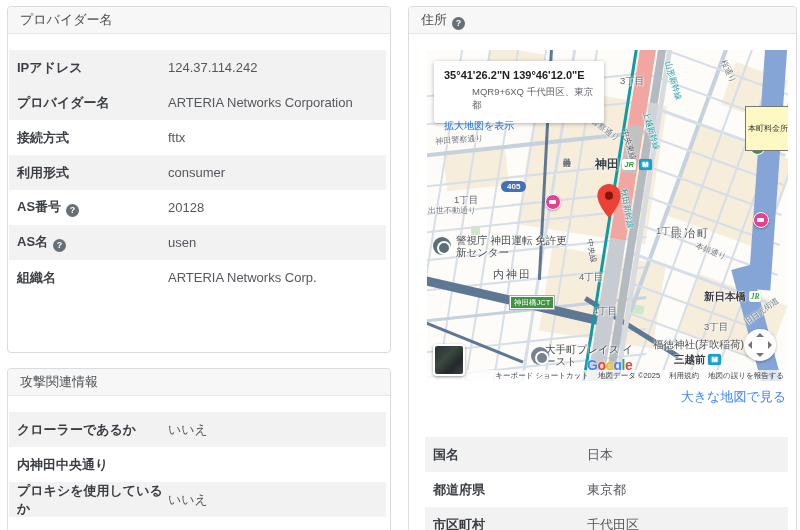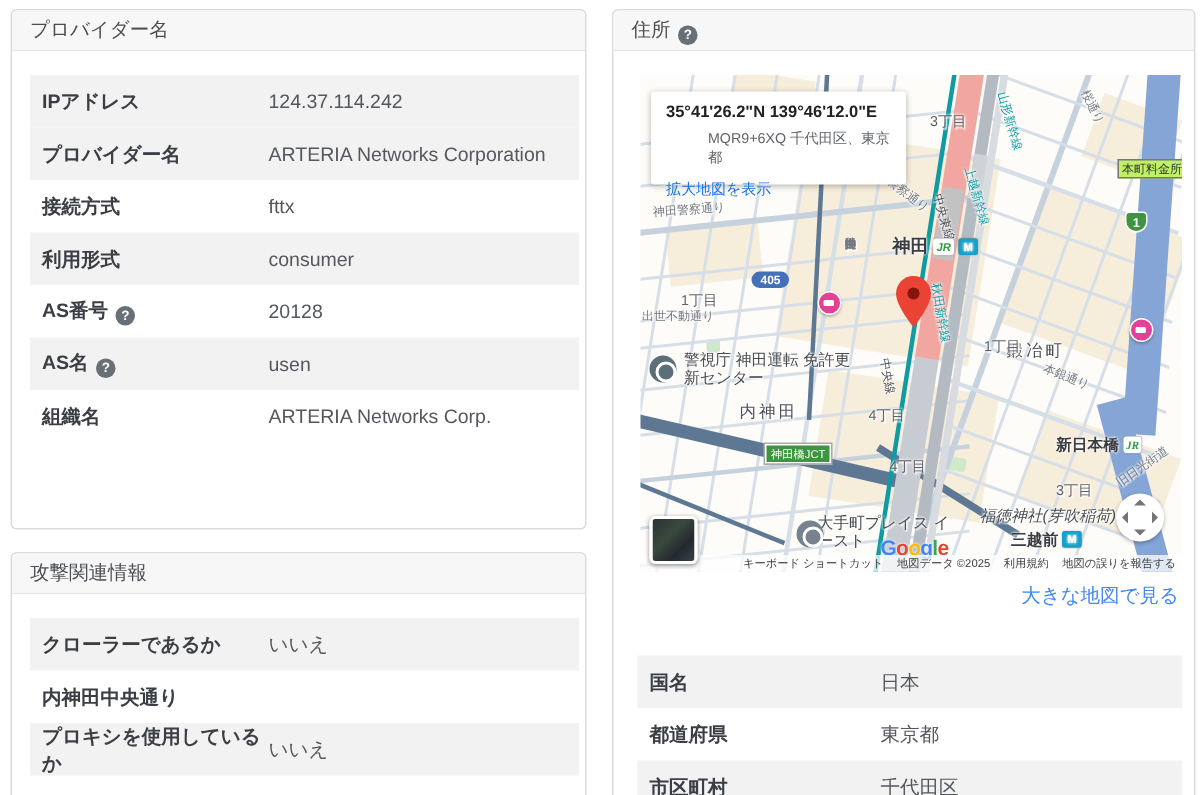--- a/index.html
+++ b/index.html
@@ -2,21 +2,21 @@
 <html><head>
 <meta charset="utf-8">
 <style>
   html,body{margin:0;padding:0;background:#fff;}
   body{width:800px;height:530px;overflow:hidden;font-family:"Liberation Sans","DejaVu Sans",sans-serif;position:relative;}
   .panel{position:absolute;background:#fff;border:1px solid #d8dcdf;border-radius:4px;box-sizing:border-box;}
   .panel-header{height:26px;line-height:26px;padding:0 12px;background:#f7f7f7;border-bottom:1px solid #e4e6e8;
     border-radius:4px 4px 0 0;font-size:13px;color:#4a4e53;}
   .help{display:inline-block;width:13px;height:13px;border-radius:50%;background:#687077;color:#fff;
     font-size:9px;font-weight:bold;text-align:center;line-height:13px;margin-left:5px;vertical-align:-2px;}
-  .rows{margin:16px 4px 0 12px;}
+  .rows{margin:16px 4px 0 1px;}
   .row{display:flex;align-items:center;height:35px;padding:0 0 0 8px;font-size:13px;}
   .row.stripe{background:#f2f2f2;}
   .row .lbl{font-weight:bold;color:#3b3f45;flex:0 0 auto;}
   .row .val{color:#54585e;}
   
   .map{position:absolute;left:18px;top:43px;width:361px;height:331px;background:#fdfcf9;overflow:hidden;}
   .map *{position:absolute;box-sizing:border-box;}
   .blk{background:#f7eddb;}
   .park{background:#cfe8c9;border-radius:2px;}
   .road{background:#d6dee7;}
@@ -35,21 +35,21 @@
   .station{white-space:nowrap;font-size:12px;font-weight:bold;color:#3a3d41;text-shadow:0 0 2px #fff,0 0 2px #fff;}
   .station.sm{font-size:10.5px;}
   .jr{display:inline-block;position:static;background:#fff;color:#2f9e3f;border-radius:2px;font-size:7.5px;font-weight:bold;
      padding:1px 2px;box-shadow:0 0 1px #999;font-style:italic;vertical-align:1px;}
   .metro{display:inline-block;position:static;background:#14a0c9;color:#fff;border-radius:2px;font-size:7.5px;font-weight:bold;
      padding:1px 3px;box-shadow:0 0 1px #888;vertical-align:1px;}
   .shield405{background:#4470b8;color:#fff;border-radius:7px;font-size:8px;font-weight:bold;padding:1px 6px;}
   .shield1{background:#3f9441;color:#fff;width:15px;height:14px;border-radius:3px 3px 50% 50%;
      font-size:8.5px;font-weight:bold;text-align:center;line-height:13px;border:1px solid #fff;}
   .jct{background:#3f9441;color:#fff;border:1px solid #fff;outline:1px solid #aaa;font-size:7.5px;padding:0 3px;line-height:11px;}
-  .toll{background:#bef264;border:1px solid #777;color:#333;font-size:8px;padding:0 2px;line-height:11px;white-space:nowrap;}
+  .toll{background:#fef9c3;border:1px solid #777;color:#333;font-size:8px;padding:16px 2px;line-height:11px;white-space:nowrap;}
   .circleicon{width:18px;height:18px;border-radius:50%;}
   .circleicon::after{content:"";position:absolute;left:4px;top:4px;width:10px;height:10px;border-radius:50%;
      border:2.5px solid #fff;}
   .pinkpoi{width:16px;height:16px;border-radius:50%;background:#e63f96;border:1.5px solid #fff;box-shadow:0 1px 2px rgba(0,0,0,.3);}
   .pinkpoi::after{content:"";position:absolute;left:3px;top:4.5px;width:7px;height:4px;background:#fff;border-radius:1px;}
   .infocard{left:7px;top:11px;width:170px;height:62px;background:#fff;border-radius:2px;
      box-shadow:0 1px 4px rgba(0,0,0,.3);padding:8px 10px;z-index:30;}
   .infocard .coords{position:static;display:block;font-size:11px;font-weight:bold;color:#202124;}
   .infocard .plus{position:static;display:block;font-size:9.5px;color:#5f6368;margin-top:5px;padding-left:28px;}
   .infocard a{position:static;display:block;font-size:10px;color:#1a73e8;text-decoration:none;margin-top:7px;}
@@ -209,21 +209,21 @@
         <span class="maplabel dl" style="left: 244px; top: 128px;">鍛冶町</span>
         <span class="maplabel d" style="left: 27px; top: 144px;">1丁目</span>
         <span class="maplabel st" style="left: 1px; top: 155px;">出世不動通り</span>
         <span class="maplabel dl" style="left: 66px; top: 169px;">内神田</span>
         <span class="maplabel d" style="left: 229px; top: 175px;">1丁目</span>
         <span class="maplabel st" style="left: 271px; top: 190px; transform: rotate(22deg);">本銀通り</span>
         <span class="maplabel d" style="left: 152px; top: 221px;">4丁目</span>
         <span class="maplabel d" style="left: 166px; top: 255px;">4丁目</span>
         <span class="maplabel d" style="left: 277px; top: 271px;">3丁目</span>
         <span class="maplabel st" style="left: 315px; top: 268px; transform: rotate(-35deg);">旧日光街道</span>
-        <span class="maplabel poi" style="left: 226px; top: 288px; width: 120px; font-style: italic;">福徳神社(芽吹稲荷)</span>
+        <span class="maplabel poi" style="left: 226px; top: 288px; width: 120px;">福徳神社(芽吹稲荷)</span>
         <span class="maplabel poi" style="left: 29px; top: 184px; width: 112px;">警視庁 神田運転 免許更新センター</span>
         <span class="maplabel poi" style="left: 118px; top: 293px; width: 92px;">大手町プレイス イースト</span>
       </div>
 
     <div class="station" style="left:168px;top:106px;z-index:22;">
       <span style="position:static;">神田</span>
       <span class="jr">JR</span>
       <span class="metro">M</span>
     </div>
     <div class="station sm" style="left:277px;top:240px;z-index:22;font-family:Liberation Serif, serif;">

